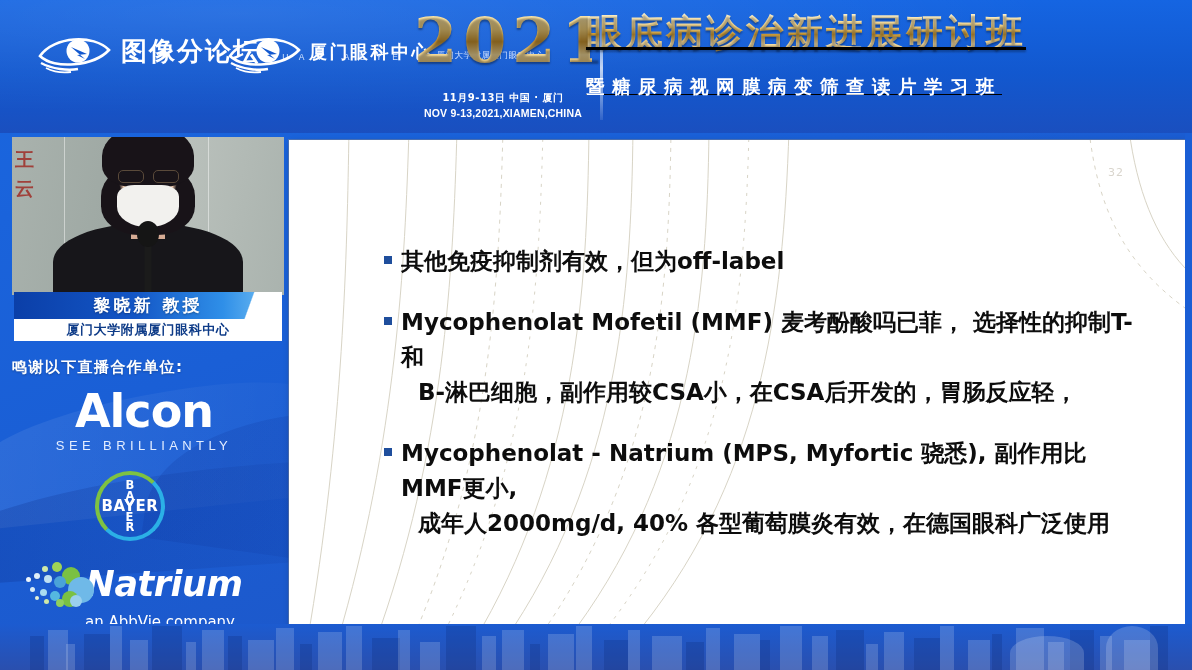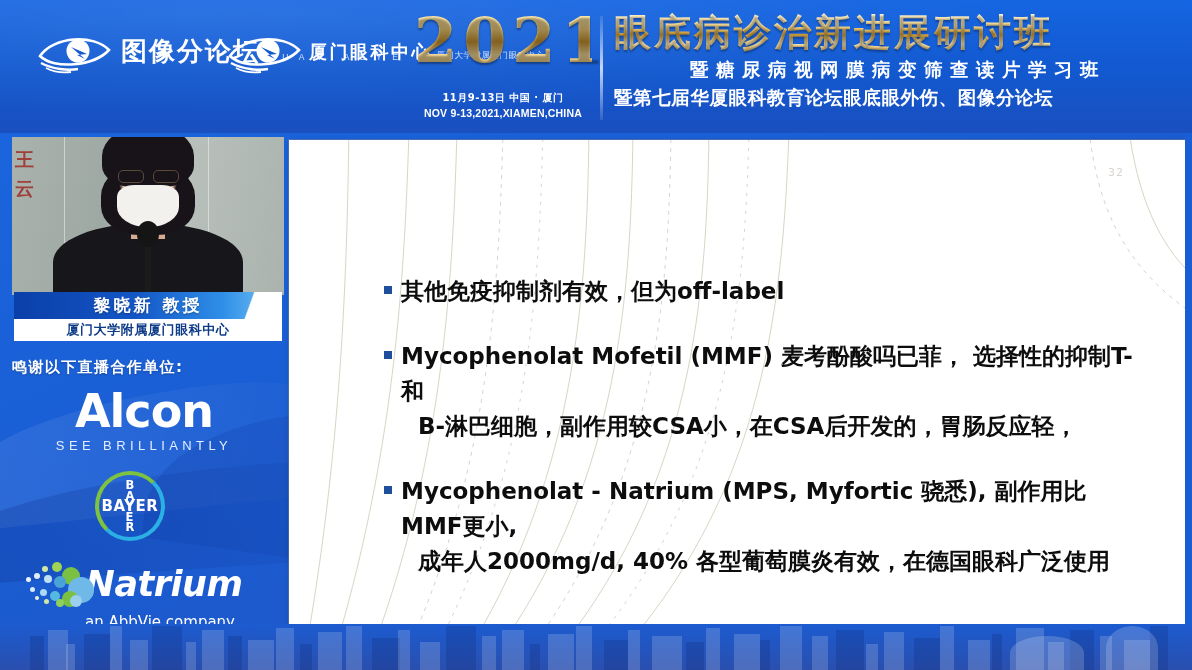--- a/index.html
+++ b/index.html
@@ -124,35 +124,35 @@
   #date-en {
     color: #ffffff; font-size: 10.5px; font-weight: bold; margin-top: 2px;
     letter-spacing: 0.2px; white-space: nowrap;
   }
 
   #hdr-divider {
     position: absolute; left: 600px; top: 16px; width: 3px; height: 104px;
     background: linear-gradient(180deg, rgba(255,255,255,0.1), rgba(255,255,255,0.75), rgba(255,255,255,0.1));
   }
 
-  #titleblock { position: absolute; left: 614px; top: 12px; width: 568px; }
+  #titleblock { position: absolute; left: 586px; top: 12px; width: 568px; text-decoration: underline; }
   #main-title {
     font-size: 37px; font-weight: bold; letter-spacing: 3px;
     font-family: "DejaVu Sans", "Liberation Sans", sans-serif;
     background: linear-gradient(180deg,#fff6d6 0%,#f7d98e 35%,#cf9c35 55%,#f9e3ac 78%,#dfae4f 100%);
     -webkit-background-clip: text; background-clip: text; color: transparent;
     text-shadow: 0 2px 2px rgba(0,0,0,0.30);
     line-height: 1.12; white-space: nowrap;
   }
   .sub-title {
     color: #ffffff; font-weight: bold;
     font-family: "DejaVu Sans", "Liberation Sans", sans-serif;
     white-space: nowrap;
   }
-  #sub1 { font-size: 18.5px; letter-spacing: 7.5px; margin-top: 4px; text-align: center; }
+  #sub1 { font-size: 18.5px; letter-spacing: 7.5px; margin-top: 21px; }
   #sub2 { font-size: 18.5px; letter-spacing: 0.6px; margin-top: 3px; }
 
   
   #left-panel { position: absolute; left: 0; top: 133px; width: 288px; height: 537px; }
 
   #video-frame {
     position: absolute; left: 12px; top: 4px; width: 272px; height: 158px;
     background: #8d9b95; overflow: hidden;
   }
   .vid-wall {
@@ -262,21 +262,21 @@
     box-shadow: 0 0 0 1px rgba(120,130,150,0.5), 2px 3px 7px rgba(0,0,0,0.30);
     overflow:hidden;
   }
   #slide-decor { position:absolute; left:0; top:0; width:896px; height:503px; pointer-events:none; }
   #slide-num {
     position:absolute; right:61px; top:26px;
     color:#d9d5cd; font-size:11px; letter-spacing:1px;
     font-family:"DejaVu Sans","Liberation Sans",sans-serif;
   }
   #bullets { position:absolute; left:95px; top:104px; width:760px; }
-  .bullet { display:flex; margin-bottom:26px;margin-top:30px; }
+  .bullet { display:flex; margin-bottom:26px; }
   .bullet .sq {
     flex:0 0 auto; width:8px; height:8px; background:#1f4e9c;
     margin-top:12px; margin-right:9px;
   }
   .bullet .txt {
     color:#0d0d0d; font-size:23px; font-weight:bold; line-height:1.52;
     font-family:"DejaVu Sans","Liberation Sans",sans-serif;
     letter-spacing:0px;
   }
   .bullet .txt .l2 { display:block; padding-left: 17px; }
@@ -336,21 +336,20 @@
       <div id="year">2021</div>
       <div id="date-cn">11月9-13日 中国 · 厦门</div>
       <div id="date-en">NOV 9-13,2021,XIAMEN,CHINA</div>
     </div>
 
     <div id="hdr-divider"></div>
 
     <div id="titleblock">
       <div id="main-title">眼底病诊治新进展研讨班</div>
       <div class="sub-title" id="sub1">暨糖尿病视网膜病变筛查读片学习班</div>
-      <div class="sub-title" id="sub2">暨第七届华厦眼科教育论坛眼底眼外伤、图像分论坛</div>
     </div>
   </div>
 
   <div id="left-panel">
 
     <div id="video-frame">
       <div class="vid-wall"></div>
       <div class="vid-panel-line" style="left:52px"></div>
       <div class="vid-panel-line" style="left:196px"></div>
       <div class="vid-red-text">王<br>云</div>

